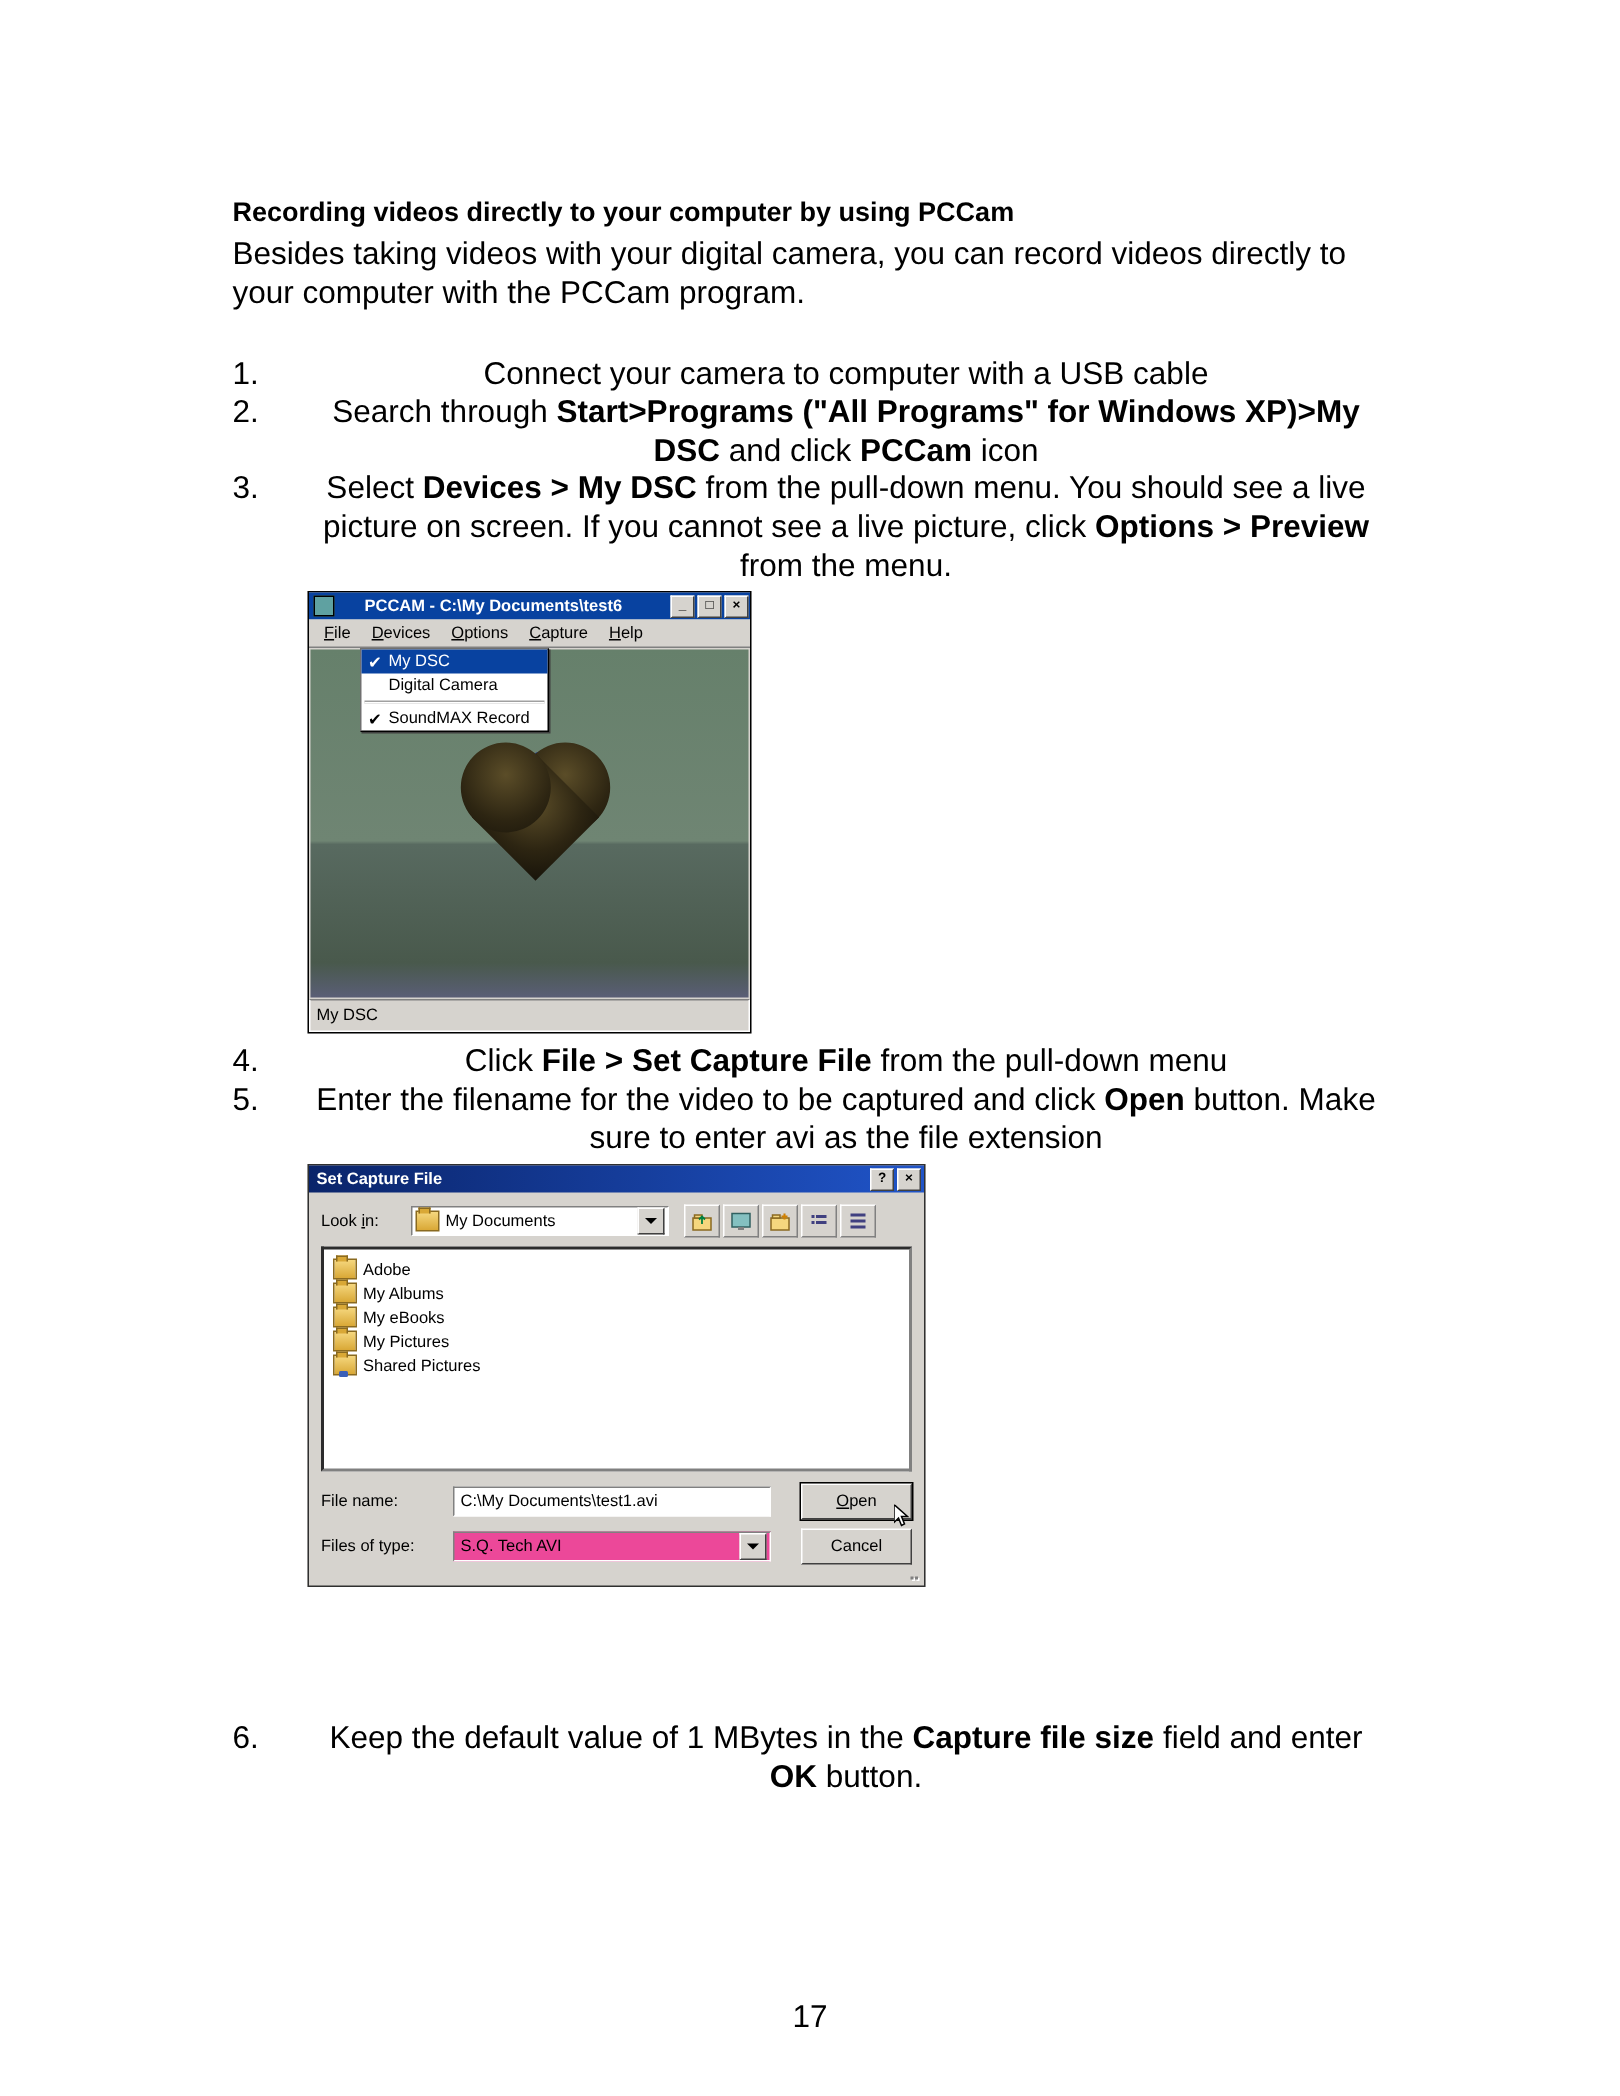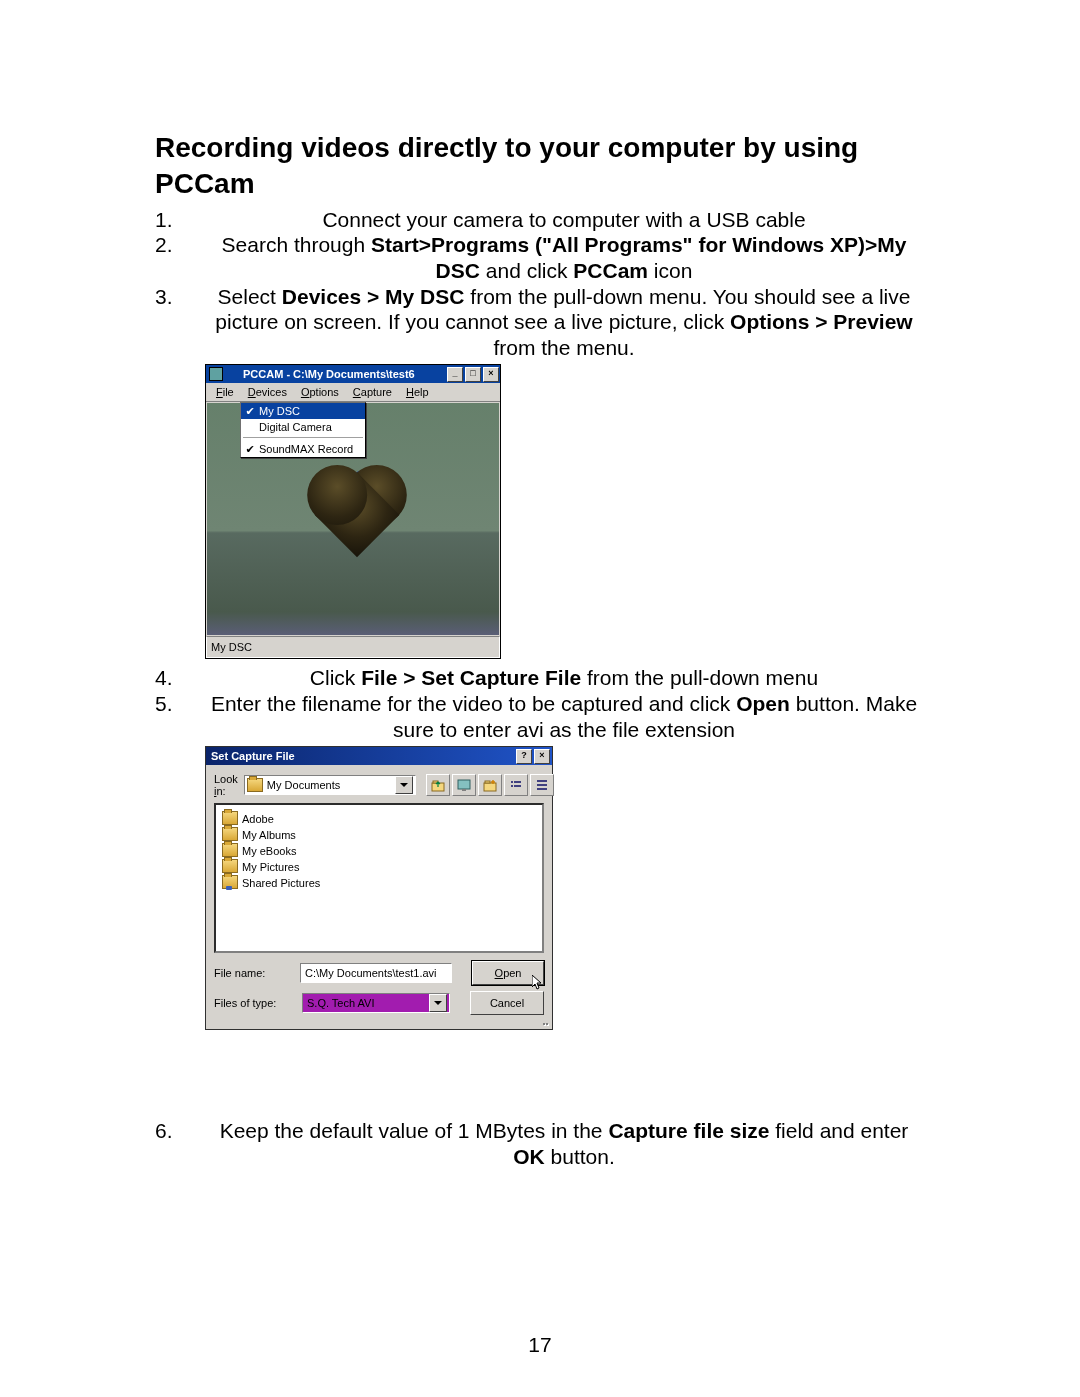--- a/index.html
+++ b/index.html
@@ -10,21 +10,21 @@
     color: #000;
   }
   .page {
     width: 1080px;
     min-height: 1397px;
     box-sizing: border-box;
     padding: 130px 155px 60px 155px;
     position: relative;
   }
   h2.heading {
-    font-size: 28px;
+    font-size: 18px;
     font-weight: bold;
     margin: 0 0 4px 0;
     line-height: 1.3;
   }
   p.intro {
     font-size: 21px;
     margin: 0 0 28px 0;
     line-height: 1.22;
   }
   ol.steps {
@@ -205,21 +205,21 @@
     border-top: 1px solid #808080;
     display: flex;
     align-items: center;
     padding: 0 4px;
     border: 1px solid #fff;
     border-top-color: #808080;
   }
 
   
   .dlg-window {
-    width: 348px;
+    width: 412px;
     border: 1px solid #303030;
     box-sizing: border-box;
     background: #d6d3ce;
     font-family: Tahoma, Arial, sans-serif;
     font-size: 11px;
   }
   .dlg-titlebar {
     height: 18px;
     background: linear-gradient(to right, #0a246a, #2054c8);
     color: #fff;
@@ -371,21 +371,21 @@
     border-right-color: #fff;
     border-bottom-color: #fff;
     box-sizing: border-box;
     padding: 2px 4px;
     font-size: 11px;
     font-family: inherit;
   }
   .filetype-combo {
     flex: 1;
     height: 20px;
-    background: #a21caf;
+    background: #ec4899;
     border: 1px solid #808080;
     border-right-color: #fff;
     border-bottom-color: #fff;
     display: flex;
     align-items: center;
     box-sizing: border-box;
     padding: 0 2px 0 4px;
   }
   .filetype-combo .dd-arrow {
     margin-left: auto;
@@ -452,20 +452,21 @@
     font-size: 21px;
   }
   .spacer6 { height: 82px; }
 </style>
 </head>
 <body>
 
 <div class="page">
 
   <h2 class="heading">Recording videos directly to your computer by using PCCam</h2>
+  <p class="intro">Besides taking videos with your digital camera, you can record videos directly to your computer with the PCCam program.</p>
 
   <ol class="steps">
 
     <li>
       <span class="num">1.</span>
       <span class="body">Connect your camera to computer with a USB cable</span>
     </li>
 
     <li>
       <span class="num">2.</span>

